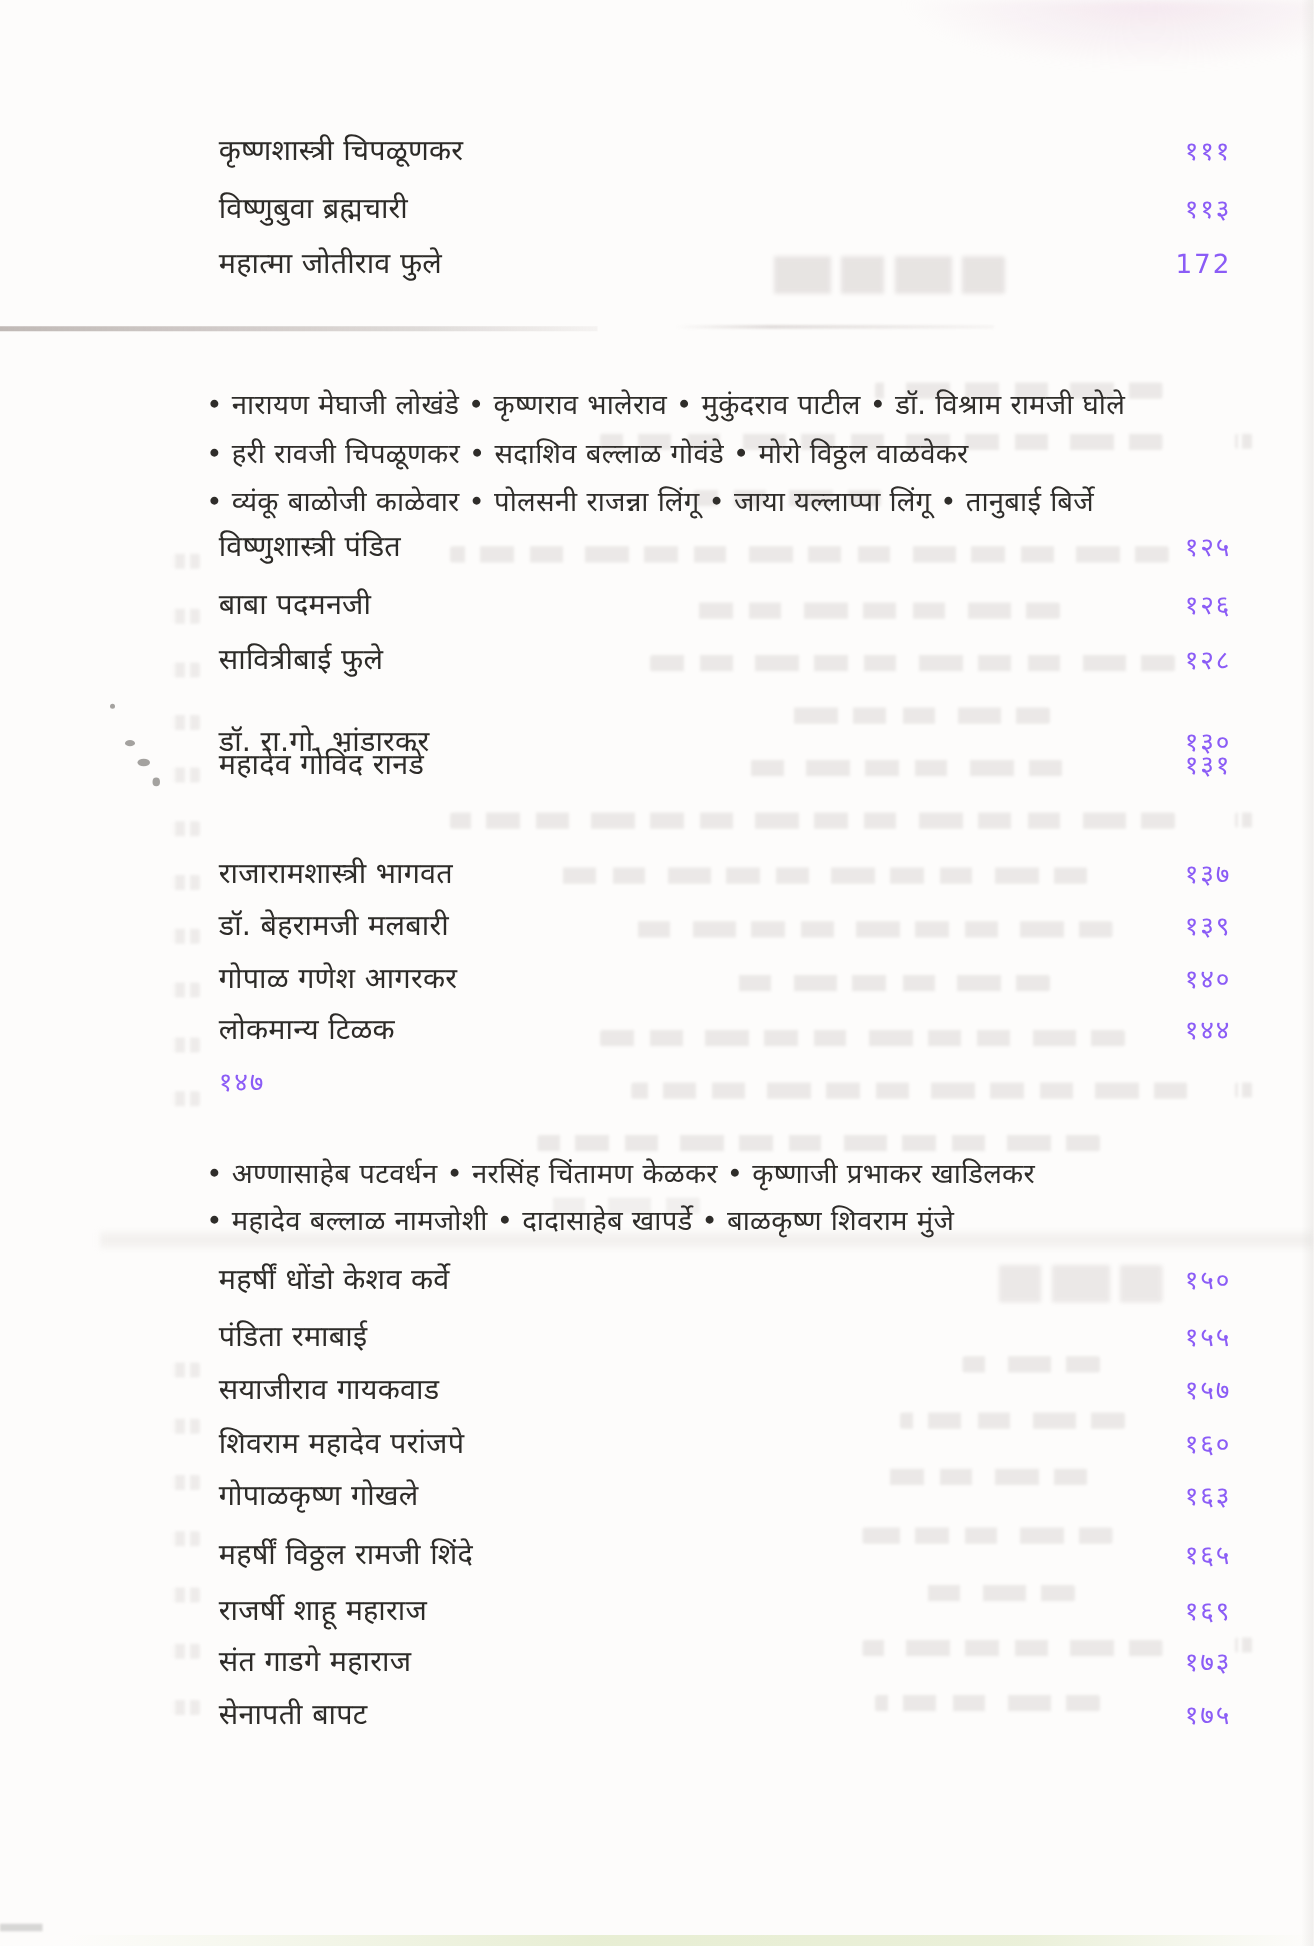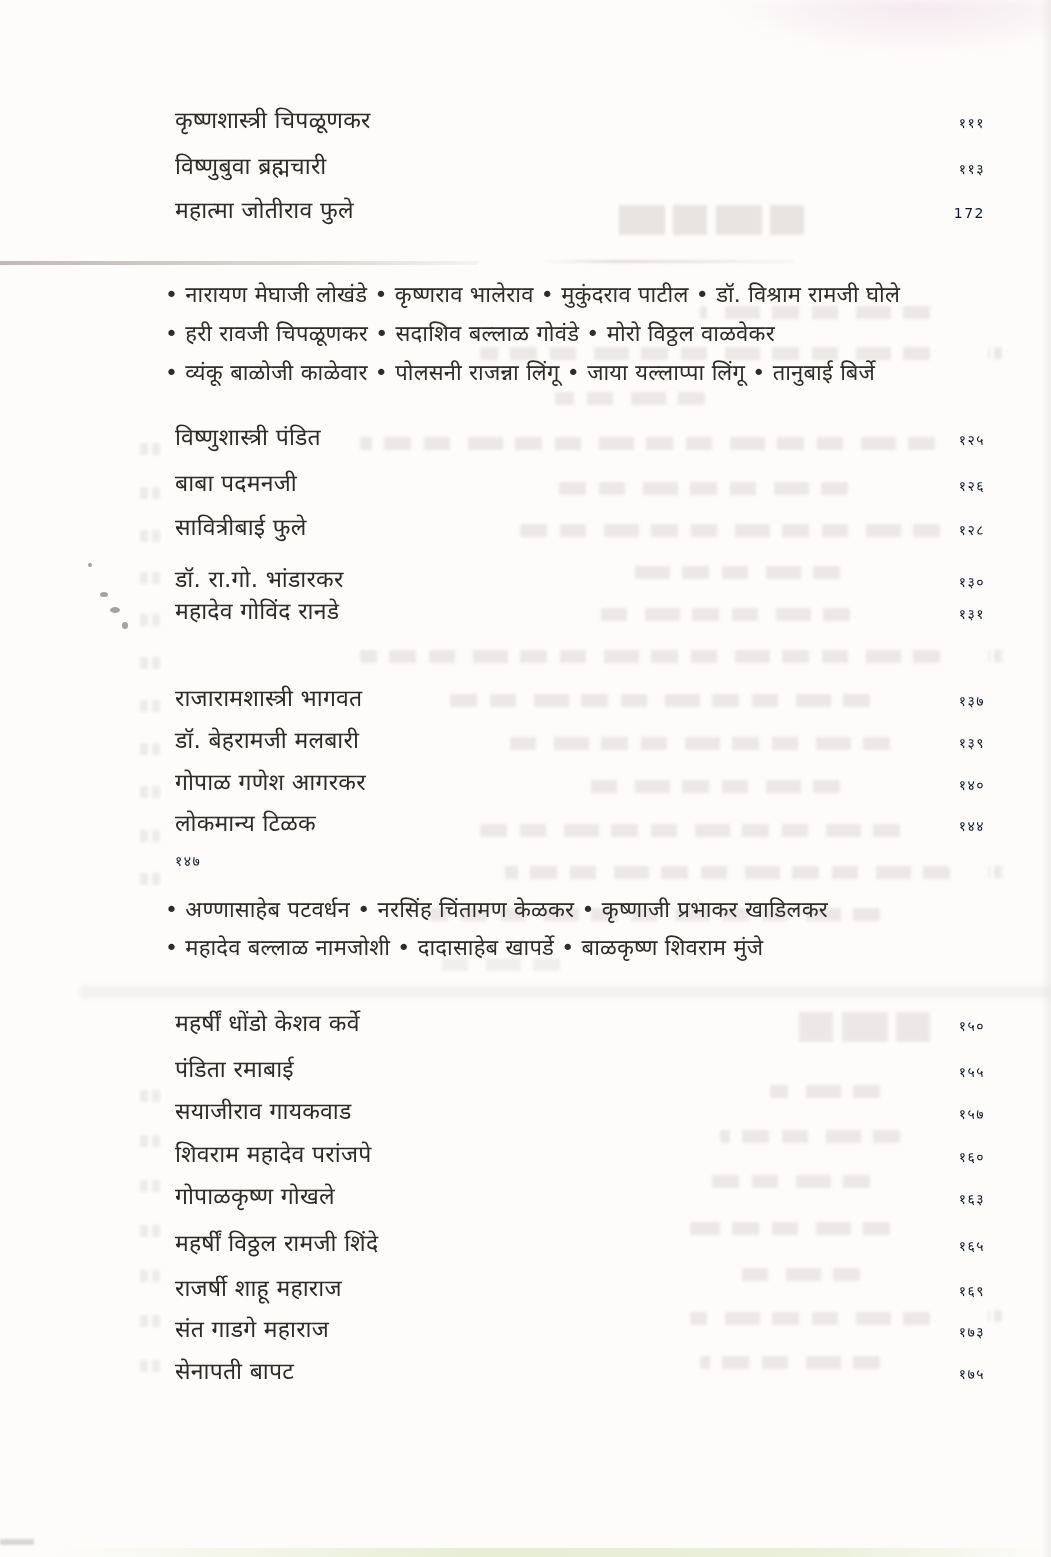--- a/index.html
+++ b/index.html
@@ -34,24 +34,24 @@
     background:repeating-linear-gradient(90deg,#6f625e 0 27px,rgba(0,0,0,0) 27px 39px,#6f625e 39px 74px,rgba(0,0,0,0) 74px 92px,#6f625e 92px 118px,rgba(0,0,0,0) 118px 131px);}
   .bleed.big{height:30px;opacity:.16;filter:blur(1.6px);
     background:repeating-linear-gradient(90deg,#7a6a68 0 34px,rgba(0,0,0,0) 34px 42px,#7a6a68 42px 88px,rgba(0,0,0,0) 88px 97px);}
   .bleed.num{height:12px;opacity:.10;
     background:repeating-linear-gradient(90deg,#6f625e 0 8px,rgba(0,0,0,0) 8px 12px,#6f625e 12px 20px,rgba(0,0,0,0) 20px 22px);}
   .speck{position:absolute;background:#4e4a46;border-radius:50%;filter:blur(.4px);}
   
   .row{position:absolute;left:175px;right:66px;display:flex;
     justify-content:space-between;align-items:baseline;white-space:nowrap;}
   .row .t{font-size:23px;color:#2d2b28;letter-spacing:.2px;}
-  .row .p{font-size:14px;color:#0f172a;letter-spacing:1.5px;}
+  .row .p{font-size:21px;color:#8b5cf6;letter-spacing:1.5px;}
   .row.bold .t{font-weight:bold;font-size:23.5px;color:#232120;}
   .row.sub{left:165px;}
-  .row.sub .t{font-size:22px;color:#2f2d2a;}
+  .row.sub .t{font-size:22px;color:#2f2d2a;margin-top:29px;}
 </style>
 </head>
 <body>
 
 <div class="page">
 
   <div class="tint-topright"></div>
   <div class="tint-rightedge"></div>
   <div class="tint-bottom"></div>
   <div class="corner-mark"></div>
@@ -140,21 +140,21 @@
       <span class="p">१२५</span>
     </div>
   <div class="row" style="top:466px">
       <span class="t">बाबा पदमनजी</span>
       <span class="p">१२६</span>
     </div>
   <div class="row" style="top:510px">
       <span class="t">सावित्रीबाई फुले</span>
       <span class="p">१२८</span>
     </div>
-  <div class="row" style="top:562px">
+  <div class="row" style="top:576px">
       <span class="t">डॉ. रा.गो. भांडारकर</span>
       <span class="p">१३०</span>
     </div>
   <div class="row" style="top:594px">
       <span class="t">महादेव गोविंद रानडे</span>
       <span class="p">१३१</span>
     </div>
   <div class="row" style="top:681px">
       <span class="t">राजारामशास्त्री भागवत</span>
       <span class="p">१३७</span>

